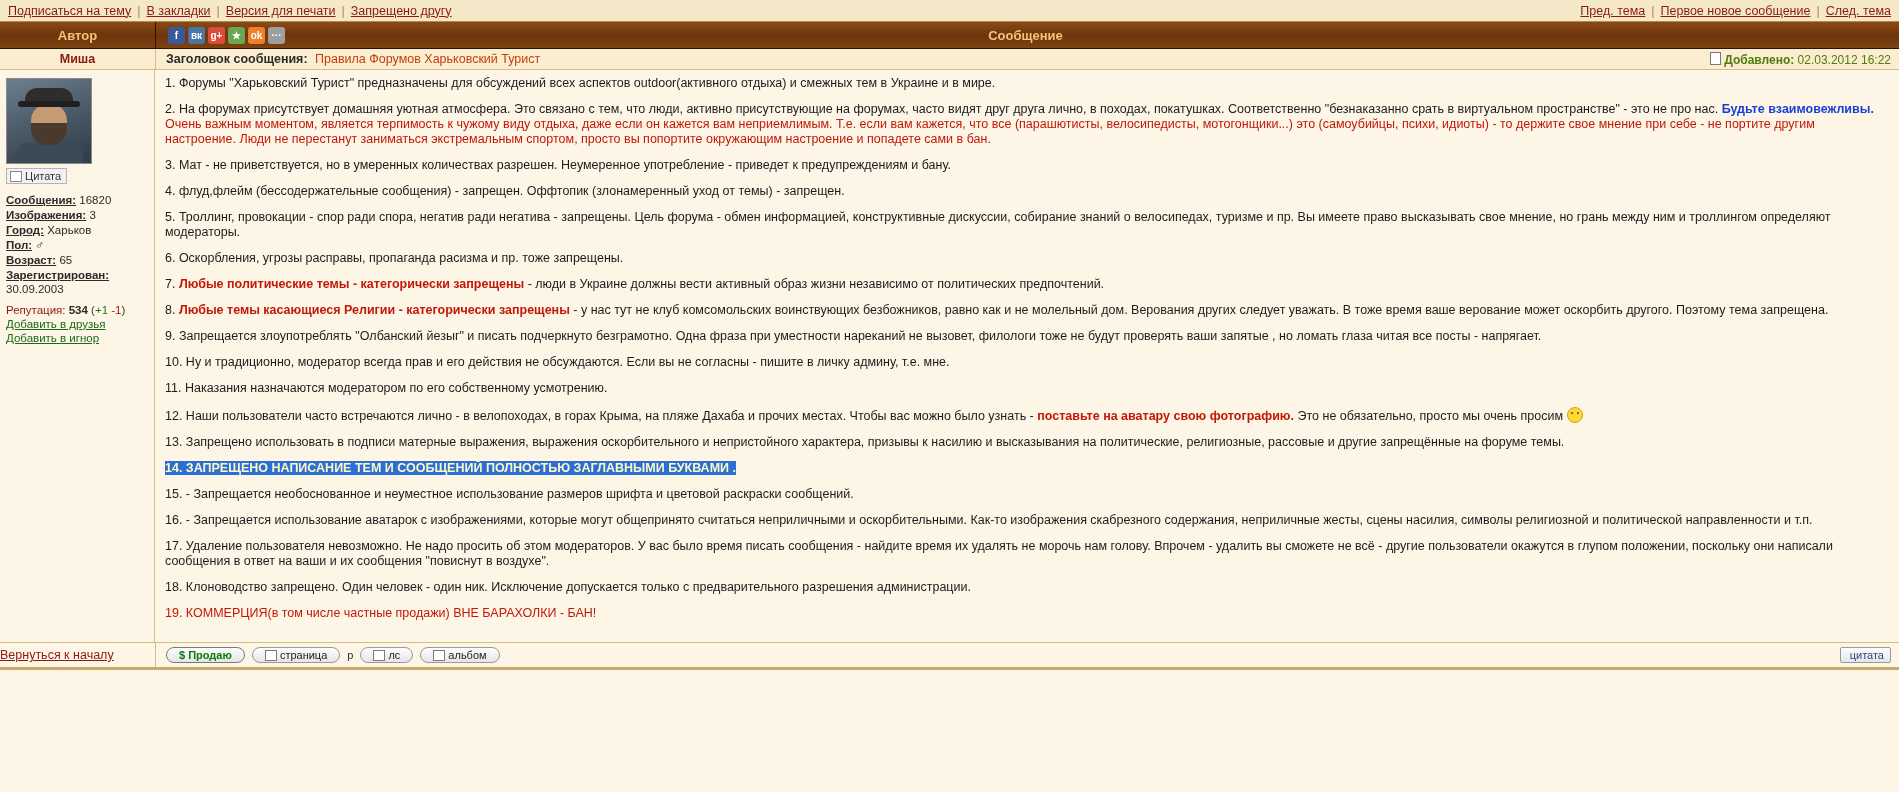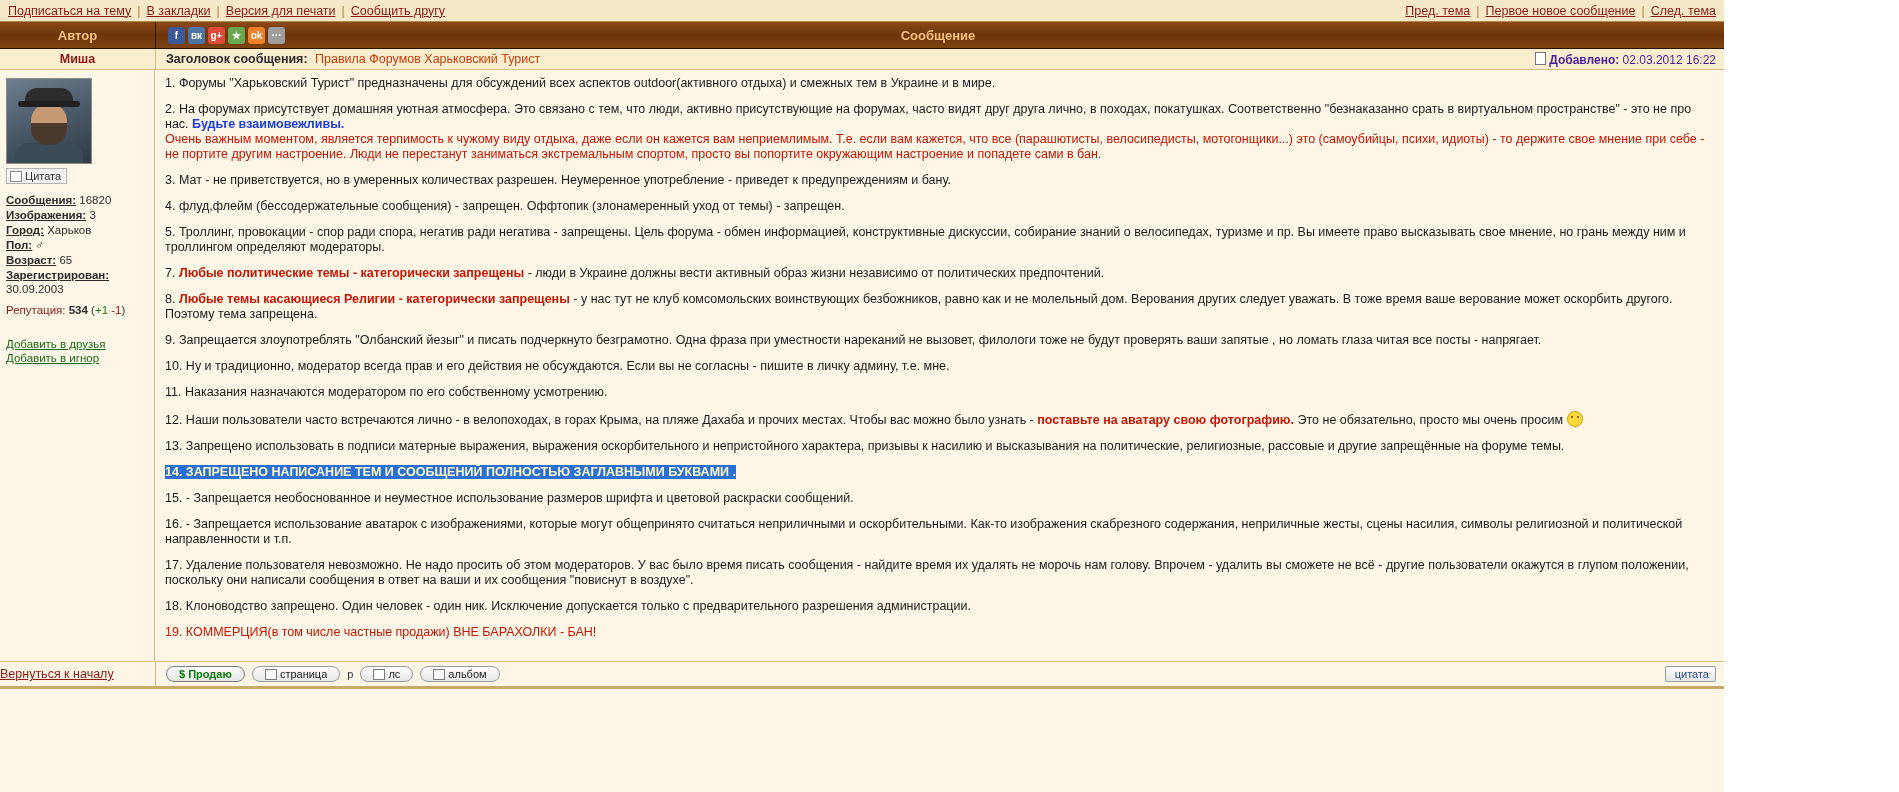--- a/index.html
+++ b/index.html
@@ -7,21 +7,21 @@
     padding: 0;
     background: #ffffff;
     font-family: "Liberation Sans", sans-serif;
   }
   body {
     width: 1899px;
     height: 792px;
     overflow: hidden;
   }
   .page {
-    width: 1724px;
+    width: 1899px;
     height: 792px;
     position: relative;
     background: #fdf5e6;
   }
 
   
   .topbar {
     height: 22px;
     background: #f5e8c8;
     border-bottom: 1px solid #b08a4a;
@@ -133,21 +133,21 @@
     flex: 1;
     display: flex;
     align-items: center;
     justify-content: space-between;
     padding: 2px 8px 2px 10px;
     font-size: 12.5px;
     box-sizing: border-box;
   }
   .subject-label { color: #2b2b2b; font-weight: bold; }
   .subject-text { color: #c2410c; margin-left: 4px; }
-  .added { color: #4c1d95; white-space: nowrap; font-size: 12px; padding-left: 44px; }
+  .added { color: #4d7c0f; white-space: nowrap; font-size: 12px; padding-left: 44px; }
   .added b { font-weight: bold; }
   .doc-icon {
     display: inline-block;
     width: 9px;
     height: 11px;
     border: 1px solid #777;
     background: #fff;
     vertical-align: -1px;
     margin-right: 3px;
   }
@@ -230,21 +230,21 @@
     background: #fff;
   }
   .stat-line { margin: 1px 0; line-height: 14px; }
   .stat-line b { color: #2b2b2b; text-decoration: underline; }
   .stat-val { color: #2b2b2b; }
   .rep-line { margin-top: 8px; }
   .rep-label { color: #8a1a12; }
   .rep-val { color: #2b2b2b; font-weight: bold; }
   .rep-plus { color: #1a7a1a; }
   .rep-minus { color: #b01010; }
-  .author-links { margin-top: 22px; }
+  .author-links { margin-top: 2px; }
   .author-links a {
     display: block;
     color: #1a6a1a;
     text-decoration: underline;
     font-size: 11.5px;
     margin: 2px 0;
     cursor: pointer;
   }
 
   .col-message {
@@ -371,21 +371,21 @@
 <div class="page">
 
   <div class="topbar">
     <div class="group">
       <a>Подписаться на тему</a>
       <span class="sep">|</span>
       <a>В закладки</a>
       <span class="sep">|</span>
       <a>Версия для печати</a>
       <span class="sep">|</span>
-      <a>Сообщить другу</a>
+      <a>Запрещено другу</a>
     </div>
     <div class="group">
       <a>Пред. тема</a>
       <span class="sep">|</span>
       <a>Первое новое сообщение</a>
       <span class="sep">|</span>
       <a>След. тема</a>
     </div>
   </div>
 
@@ -491,20 +491,23 @@
       </p>
 
       <p>
         <span>4. флуд,флейм (бессодержательные сообщения) - запрещен. Оффтопик (злонамеренный уход от темы) - запрещен.</span>
       </p>
 
       <p>
         <span>5. Троллинг, провокации - спор ради спора, негатив ради негатива - запрещены. Цель форума - обмен информацией, конструктивные дискуссии, собирание знаний о велосипедах, туризме и пр. Вы имеете право высказывать свое мнение, но грань между ним и троллингом определяют модераторы.</span>
       </p>
 
+      <p>
+        <span>6. Оскорбления, угрозы расправы, пропаганда расизма и пр. тоже запрещены.</span>
+      </p>
 
       <p>
         <span>7. </span><span class="boldred">Любые политические темы - категорически запрещены</span><span> - люди в Украине должны вести активный образ жизни независимо от политических предпочтений.</span>
       </p>
 
       <p>
         <span>8. </span><span class="boldred">Любые темы касающиеся Религии - категорически запрещены</span><span> - у нас тут не клуб комсомольских воинствующих безбожников, равно как и не молельный дом. Верования других следует уважать. В тоже время ваше верование может оскорбить другого. Поэтому тема запрещена.</span>
       </p>
 
       <p>

